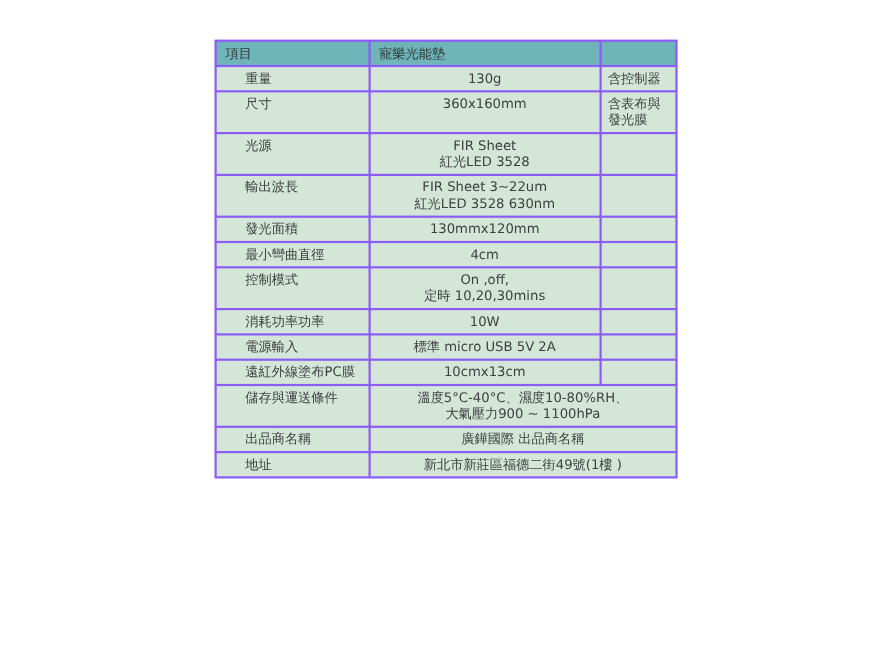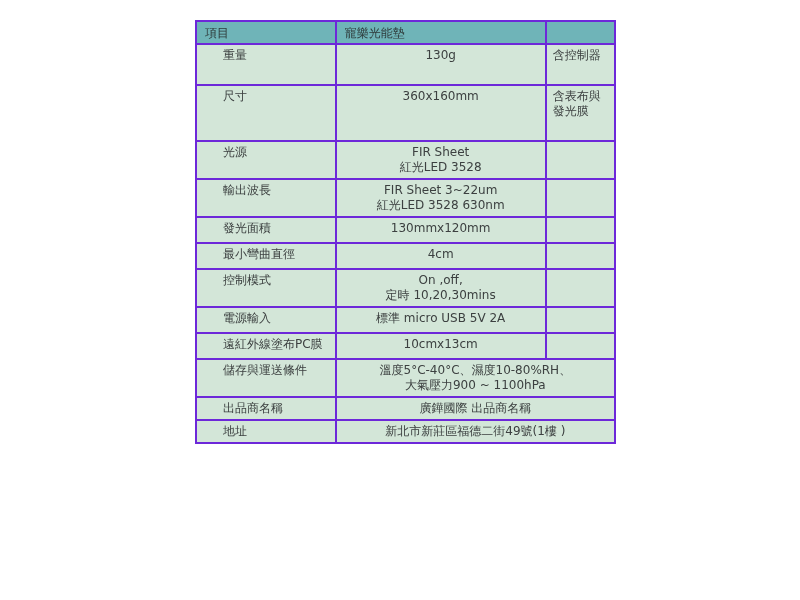--- a/index.html
+++ b/index.html
@@ -1,44 +1,44 @@
 <!DOCTYPE html>
 <html><head>
 <meta charset="utf-8">
 <style>
   html,body{margin:0;padding:0;}
   body{
     width:800px;height:600px;background:#ffffff;position:relative;overflow:hidden;
     font-family:"DejaVu Sans","Liberation Sans",sans-serif;
   }
   .spec-table{
-    position:absolute;left:195px;top:20px;
+    position:absolute;left:195px;top:36px;
     border-collapse:separate;border-spacing:2px;
     table-layout:fixed;width:421px;
-    background:#6d28d9;
+    background:#8b5cf6;
   }
   .spec-table th,.spec-table td{
     background:#d3e6d8;
     color:#3c4040;
     font-size:12px;line-height:15px;
     vertical-align:top;
     white-space:pre-line;
     overflow:hidden;
   }
   .spec-table th{
     background:#6fb4b8;
     color:#2e3a3a;
     font-weight:normal;
     text-align:left;
     padding:4px 8px 2px 8px;
     height:15px;
   }
   .spec-table td.lbl{padding:3px 6px 3px 26px;}
   .spec-table td.val{padding:3px 6px;text-align:center;}
-  .spec-table td.note{padding:3px 4px 21px 6px;font-family:Liberation Serif, serif;}
+  .spec-table td.note{padding:3px 4px 3px 6px;font-family:Liberation Serif, serif;}
 </style>
 </head>
 <body>
 
 <table class="spec-table">
   <colgroup>
     <col style="width:137px">
     <col style="width:207px">
     <col style="width:67px">
   </colgroup>
@@ -83,20 +83,25 @@
       <td class="val">4cm</td>
       <td class="note"></td>
     </tr>
     <tr>
       <td class="lbl">控制模式</td>
       <td class="val">On ,off,
 定時  10,20,30mins</td>
       <td class="note"></td>
     </tr>
     <tr>
+      <td class="lbl">消耗功率功率</td>
+      <td class="val">10W</td>
+      <td class="note"></td>
+    </tr>
+    <tr>
       <td class="lbl">電源輸入</td>
       <td class="val">標準 micro USB 5V 2A</td>
       <td class="note"></td>
     </tr>
     <tr>
       <td class="lbl">遠紅外線塗布PC膜</td>
       <td class="val">10cmx13cm</td>
       <td class="note"></td>
     </tr>
     <tr>

